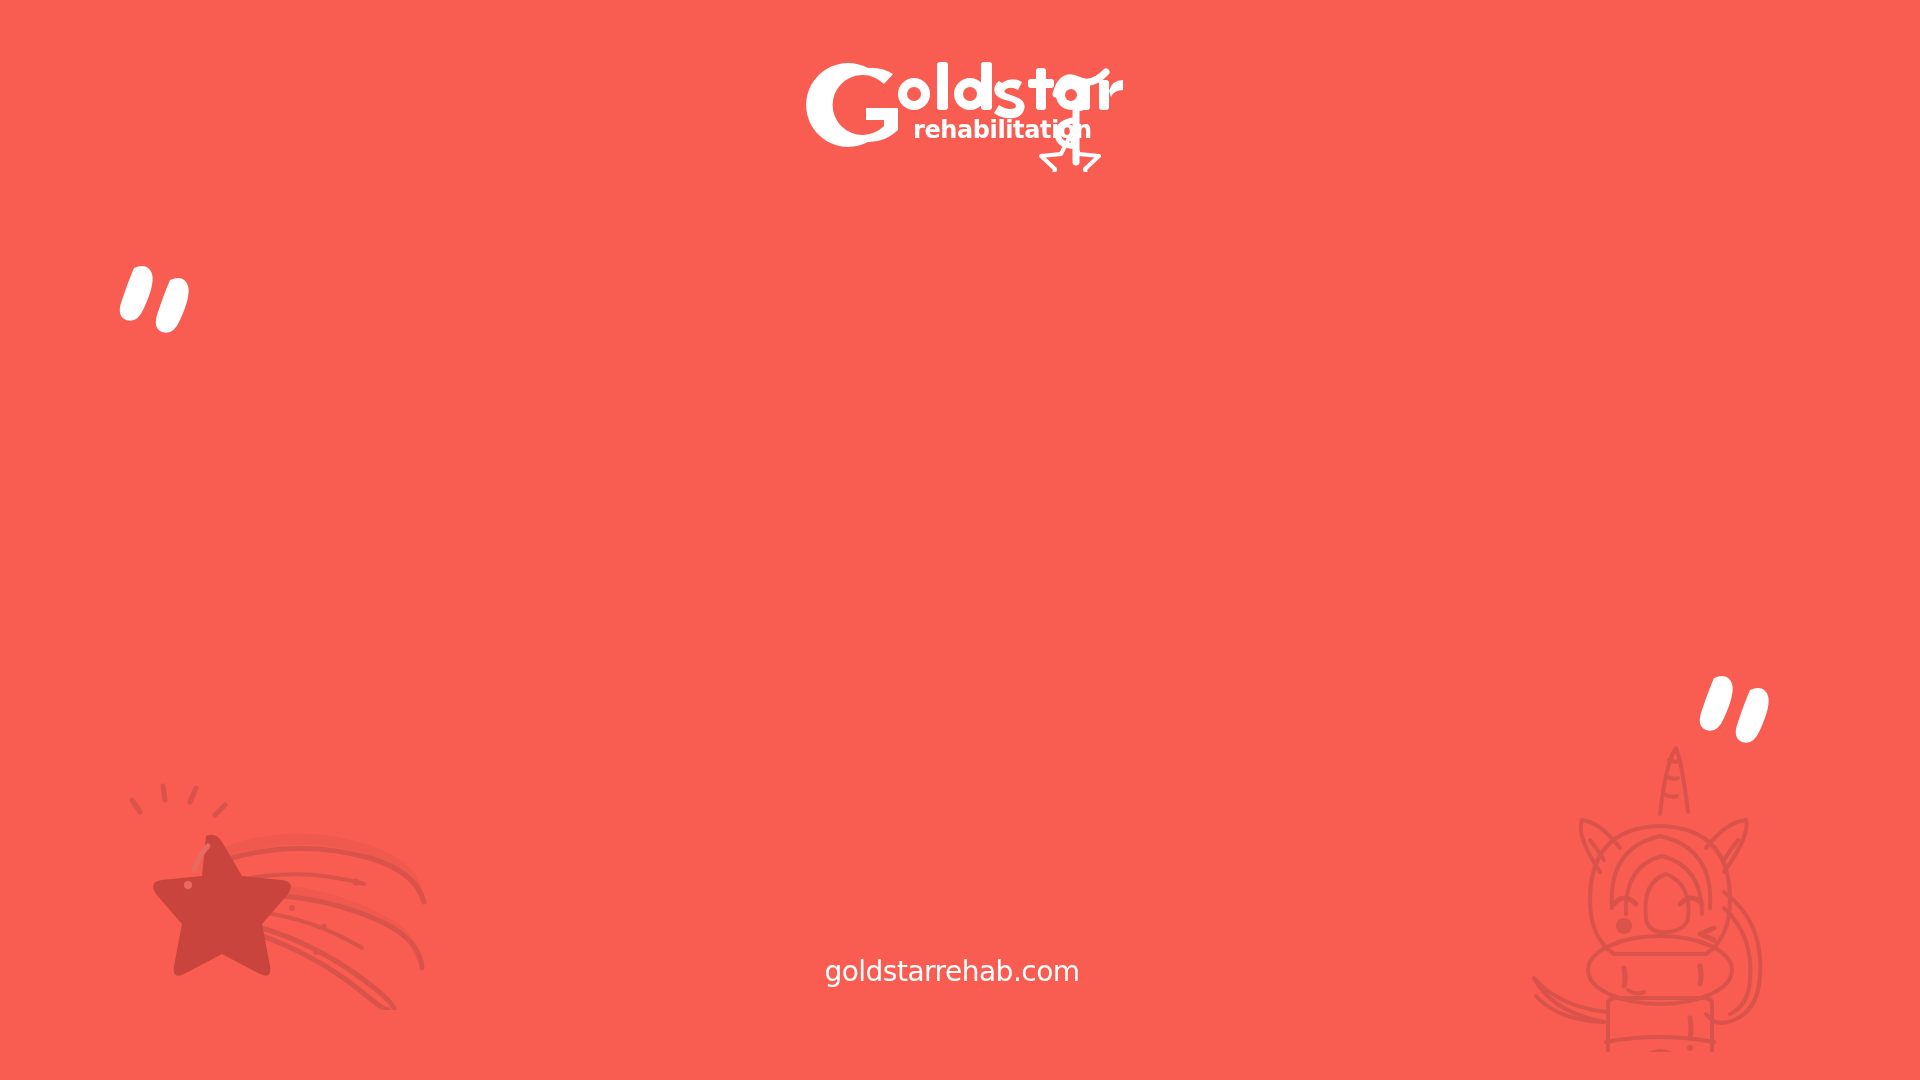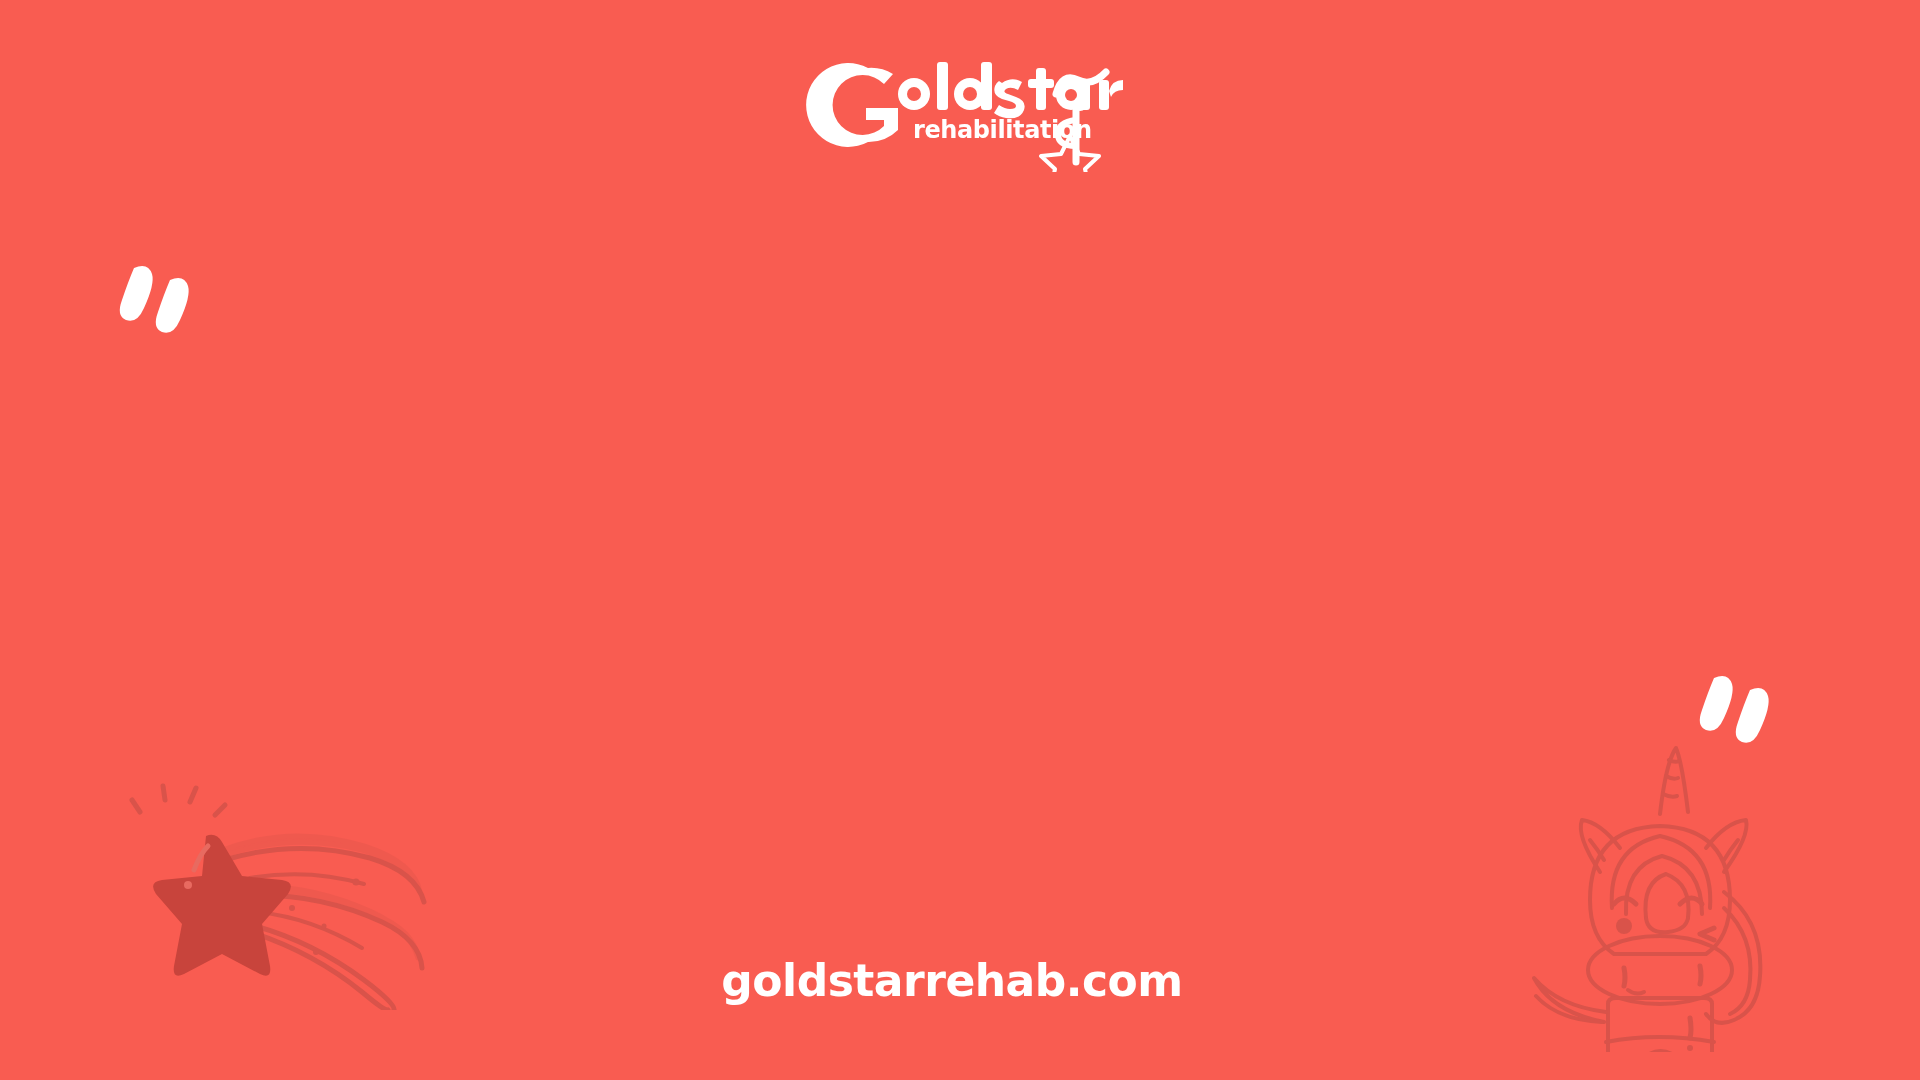--- a/index.html
+++ b/index.html
@@ -64,22 +64,22 @@
   }
 
   
   #footer-url {
     position: absolute;
     left: 0;
     right: 16px;
     top: 955px;
     text-align: center;
     font-family: "DejaVu Sans", sans-serif;
-    font-size: 44px;
-    font-weight: bold;
+    font-size: 28px;
+    font-weight: normal;
     color: #FFFFFF;
     letter-spacing: -0.5px;
   }
 
   
   #deco-shooting-star {
     position: absolute;
     left: 110px;
     top: 760px;
   }

